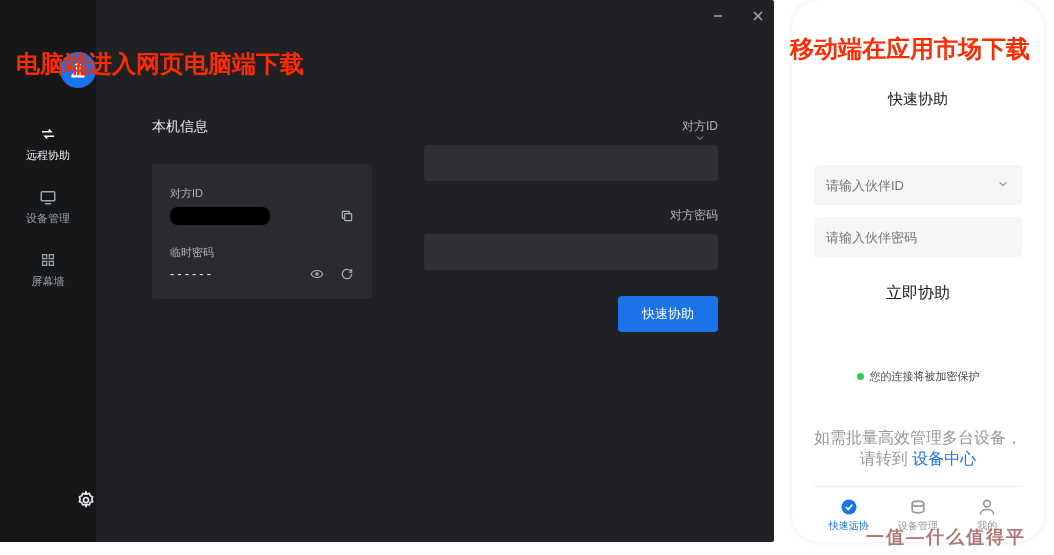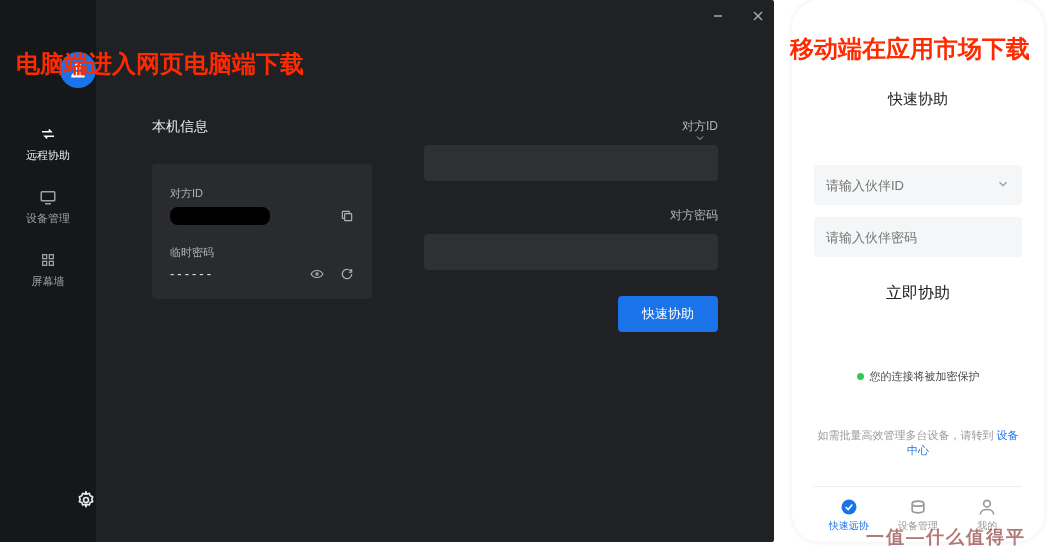--- a/index.html
+++ b/index.html
@@ -226,21 +226,21 @@
       display: flex;
       align-items: center;
       justify-content: center;
       gap: 6px;
       font-size: 11px;
       color: #4a4a4a;
       margin-top: 56px;
     }
     .green-dot { width: 7px; height: 7px; background:#34c759; border-radius:50%; }
     .m-note {
-      font-size: 11px;
+      font-size: 16px;
       color: #999;
       text-align: center;
       margin-top: 44px;
     }
     .m-note a { color: #1a73e8; text-decoration: none; }
     .m-tabbar {
       margin-top: auto;
       display: flex;
       border-top: 1px solid #eee;
       height: 56px;

